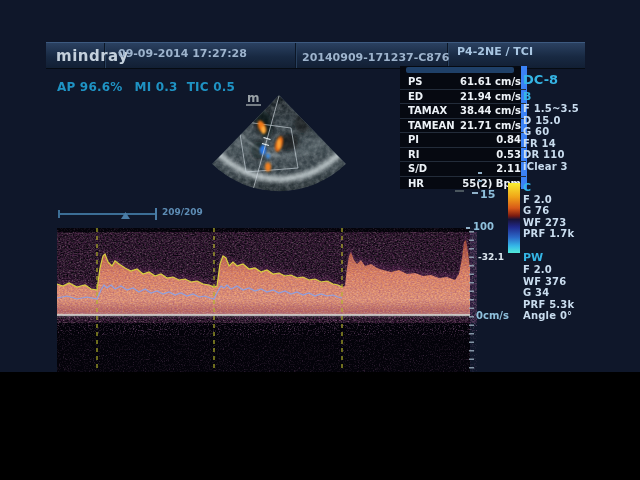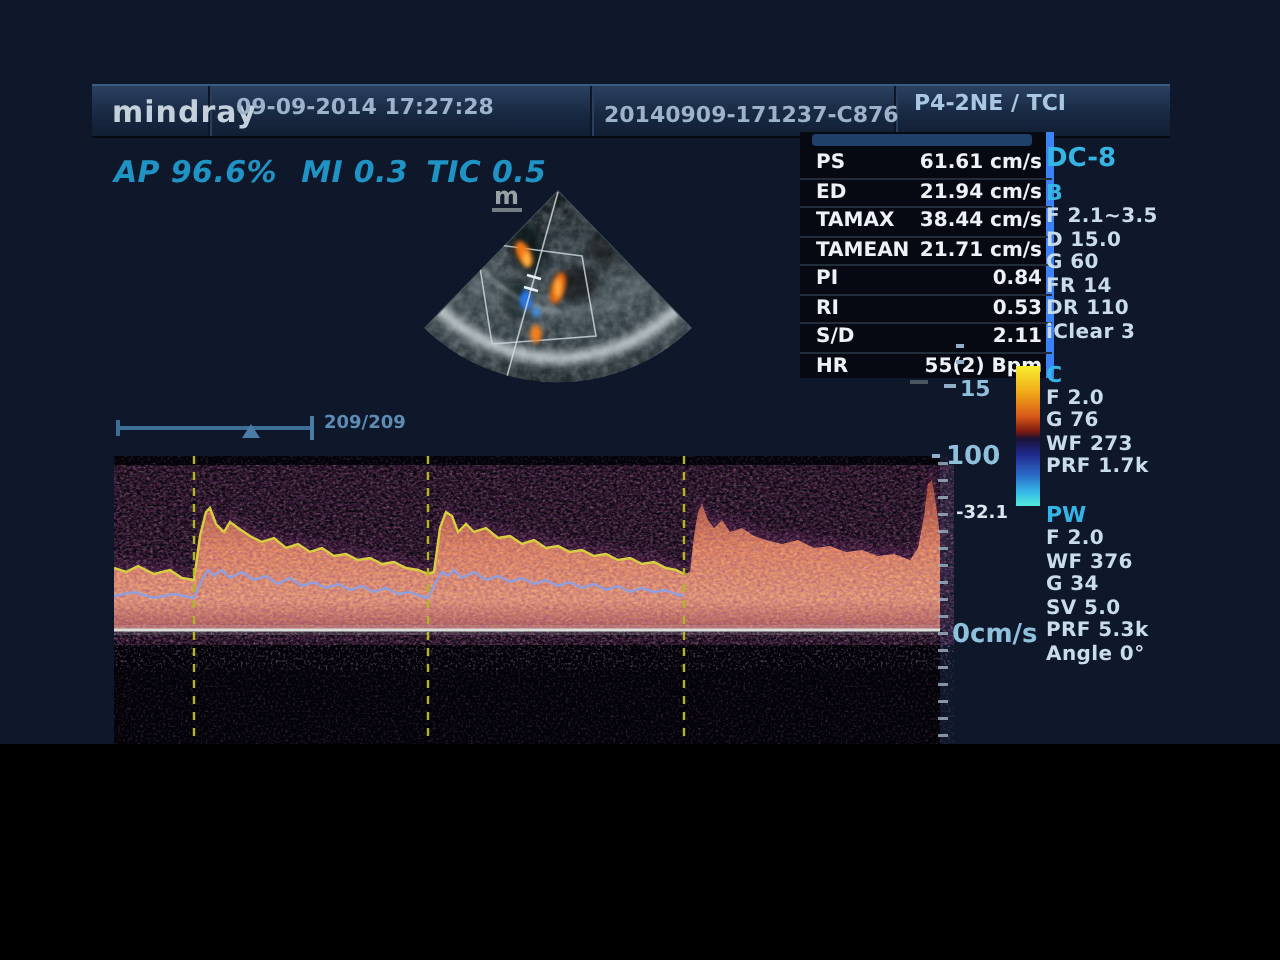--- a/index.html
+++ b/index.html
@@ -7,44 +7,44 @@
           font-family:"DejaVu Sans","Liberation Sans",sans-serif;}
   .abs{position:absolute;}
   
   #topbar{left:46px;top:42px;width:539px;height:27px;
     background:linear-gradient(#2b4161,#182942 55%,#121f34);
     border-top:1px solid #3d5a80;border-bottom:1px solid #060b12;box-sizing:border-box;}
   .tb-div{position:absolute;top:0;width:1px;height:100%;background:#0c1626;box-shadow:1px 0 0 #28405e;}
   #logo{left:10px;top:4px;font-size:15px;font-weight:bold;color:#c4d0dc;letter-spacing:.5px;}
   .tb-txt{font-size:11px;font-weight:bold;color:#9db3cc;}
   
-  .stat{font-size:15px;font-weight:bold;color:#1f93c4;letter-spacing:.2px;font-style:italic;}
+  .stat{font-size:12px;font-weight:bold;color:#1f93c4;letter-spacing:.2px;}
   
   #mmark{left:246px;top:92px;font-size:12px;font-weight:bold;color:#99a1a6;
          border-bottom:2px solid #747c84;line-height:12px;padding:0 1px;}
   
   #mpanel{left:400px;top:66px;width:127px;height:123px;background:rgba(5,9,15,.92);
-          border-right:4px solid #3b82f6;box-sizing:border-box;}
+          border-right:6px solid #3b82f6;box-sizing:border-box;}
   #mpanel .hdr{position:absolute;left:6px;right:7px;top:1px;height:6px;background:#1f4068;border-radius:2px;}
   .mrow{position:absolute;left:0;width:126px;height:14.5px;display:flex;align-items:center;
         justify-content:space-between;padding:0 5px 0 8px;box-sizing:border-box;
         font-size:10px;font-weight:bold;color:#edf2f7;border-top:1px solid #232c3a;}
   .mrow.first{border-top:none;}
   #pdash{left:455px;top:190px;width:9px;height:2px;background:#4a565e;}
   
   #sidebar{left:523px;top:72px;width:112px;}
   #sysname{font-size:13px;font-weight:bold;color:#35b5e5;margin-bottom:4px;}
   .sb-title{font-size:11px;font-weight:bold;color:#35b5e5;line-height:12px;margin-top:2px;}
   .sb-title.gap1{margin-top:9px;}
   .sb-title.gap2{margin-top:12px;}
   .sb-row{font-size:10px;font-weight:bold;color:#c9dcee;line-height:11.6px;letter-spacing:.2px;}
   
   #cbar{left:508px;top:183px;width:12px;height:70px;
     background:linear-gradient(#f8ee30,#f0a418 20%,#d85818 36%,#7a1a10 47%,#191338 52%,#20298c 63%,#2b6ac8 78%,#35b8e8 90%,#52ead8);}
-  .scale-txt{font-size:13px;font-weight:bold;color:#8fc0dc;}
+  .scale-txt{font-size:10px;font-weight:bold;color:#8fc0dc;}
   .tick{background:#8fb0c8;width:4px;height:2px;}
   #cbar-min{left:476px;top:252px;width:28px;text-align:right;font-size:9px;font-weight:bold;color:#dce6ee;}
   #base-tri{left:467px;top:395px;width:0;height:0;border-top:4px solid transparent;
             border-bottom:4px solid transparent;border-right:8px solid #49c8e8;}
   
   .cine-txt{font-size:9px;font-weight:bold;color:#5d8cb4;}
 </style>
 </head>
 <body>
 
@@ -159,36 +159,35 @@
   <div class="abs tick" style="left:478px;top:180px"></div>
   <div class="abs tick" style="left:472px;top:192px;width:6px"></div>
   <div class="abs scale-txt" style="left:480px;top:188px;font-size:11px">15</div>
 
   <div class="abs" id="cbar"></div>
   <div class="abs" id="cbar-min">-32.1</div>
 
   <div class="abs" id="sidebar">
     <div id="sysname">DC-8</div>
     <div class="sb-title">B</div>
-    <div class="sb-row">F 2.1~3.5</div>
+    <div class="sb-row">F 1.5~3.5</div>
     <div class="sb-row">D 15.0</div>
     <div class="sb-row">G 60</div>
     <div class="sb-row">FR 14</div>
     <div class="sb-row">DR 110</div>
     <div class="sb-row">iClear 3</div>
     <div class="sb-title gap1">C</div>
     <div class="sb-row">F 2.0</div>
     <div class="sb-row">G 76</div>
     <div class="sb-row">WF 273</div>
     <div class="sb-row">PRF 1.7k</div>
     <div class="sb-title gap2">PW</div>
     <div class="sb-row">F 2.0</div>
     <div class="sb-row">WF 376</div>
     <div class="sb-row">G 34</div>
-    <div class="sb-row">SV 5.0</div>
     <div class="sb-row">PRF 5.3k</div>
     <div class="sb-row">Angle 0°</div>
   </div>
 
   <svg class="abs" style="left:57px;top:205px" width="110" height="16">
     <line x1="2" y1="9" x2="99" y2="9" stroke="#3c6e96" stroke-width="2"></line>
     <line x1="2" y1="5" x2="2" y2="13" stroke="#3c6e96" stroke-width="2"></line>
     <line x1="99" y1="3" x2="99" y2="15" stroke="#4a7ca6" stroke-width="2"></line>
     <path d="M64,14 L73,14 L68.5,7 Z" fill="#4a7ca6"></path>
   </svg>

